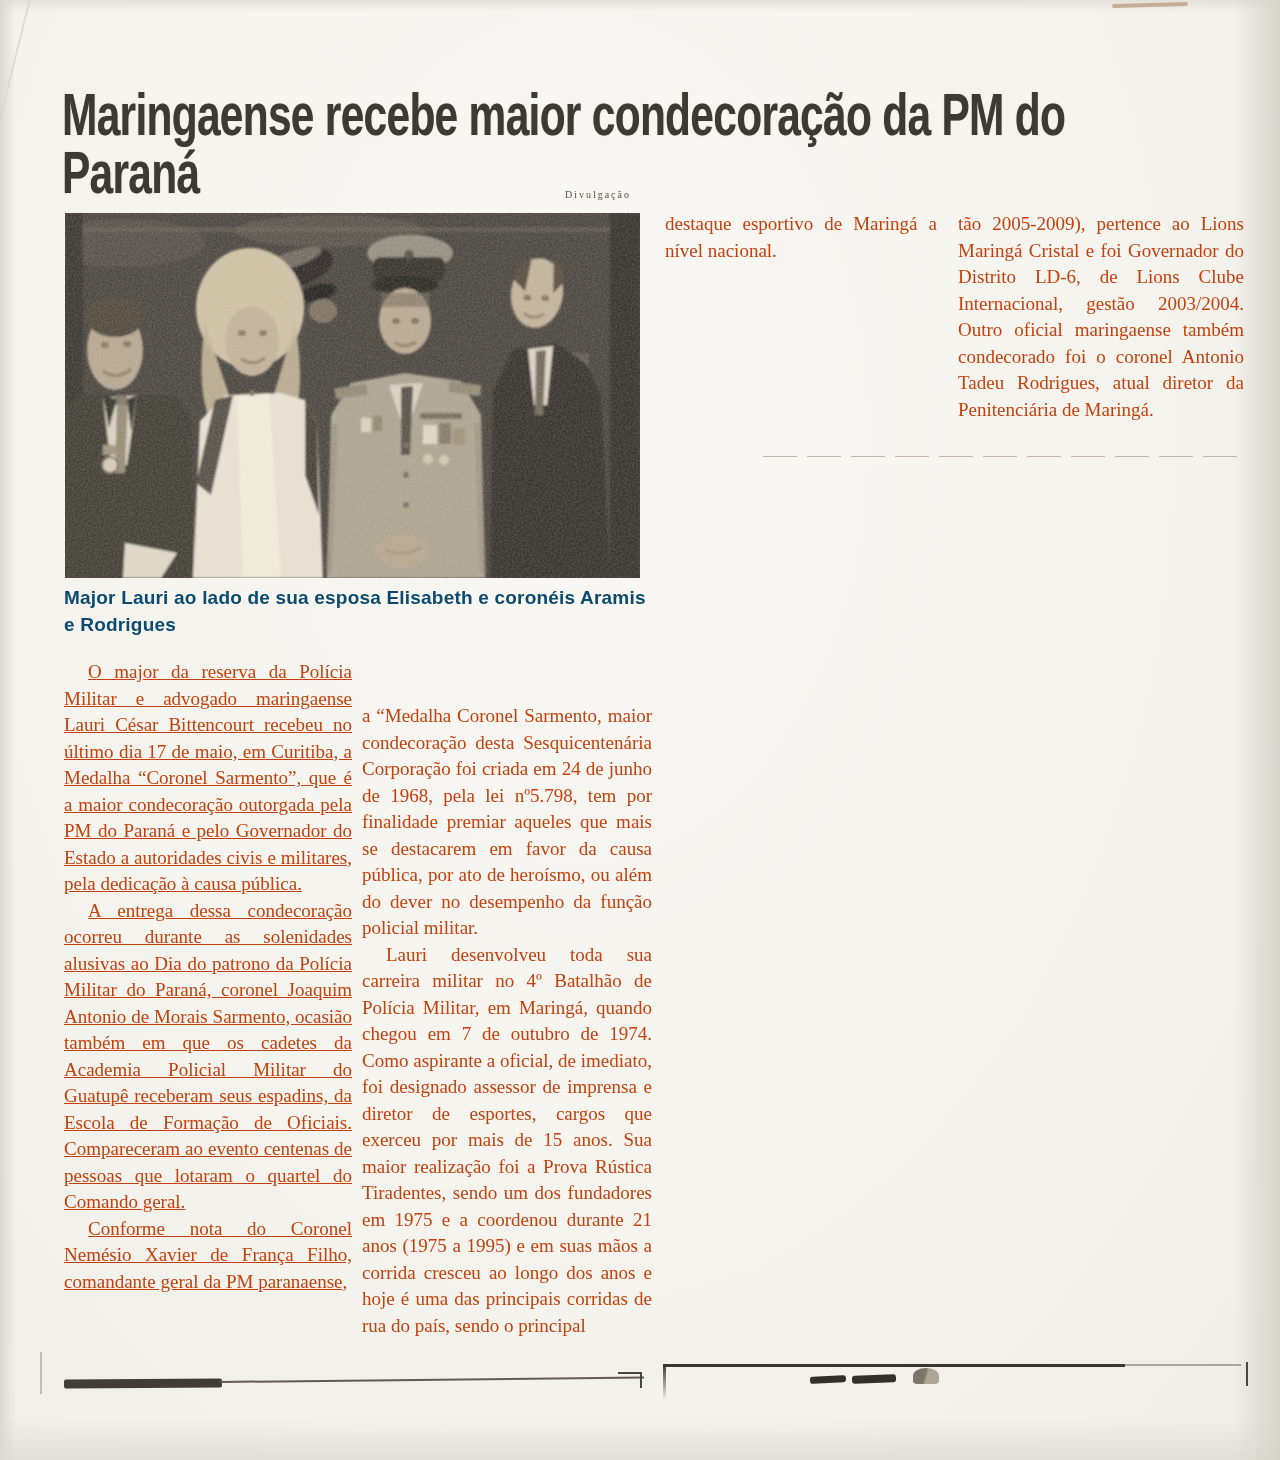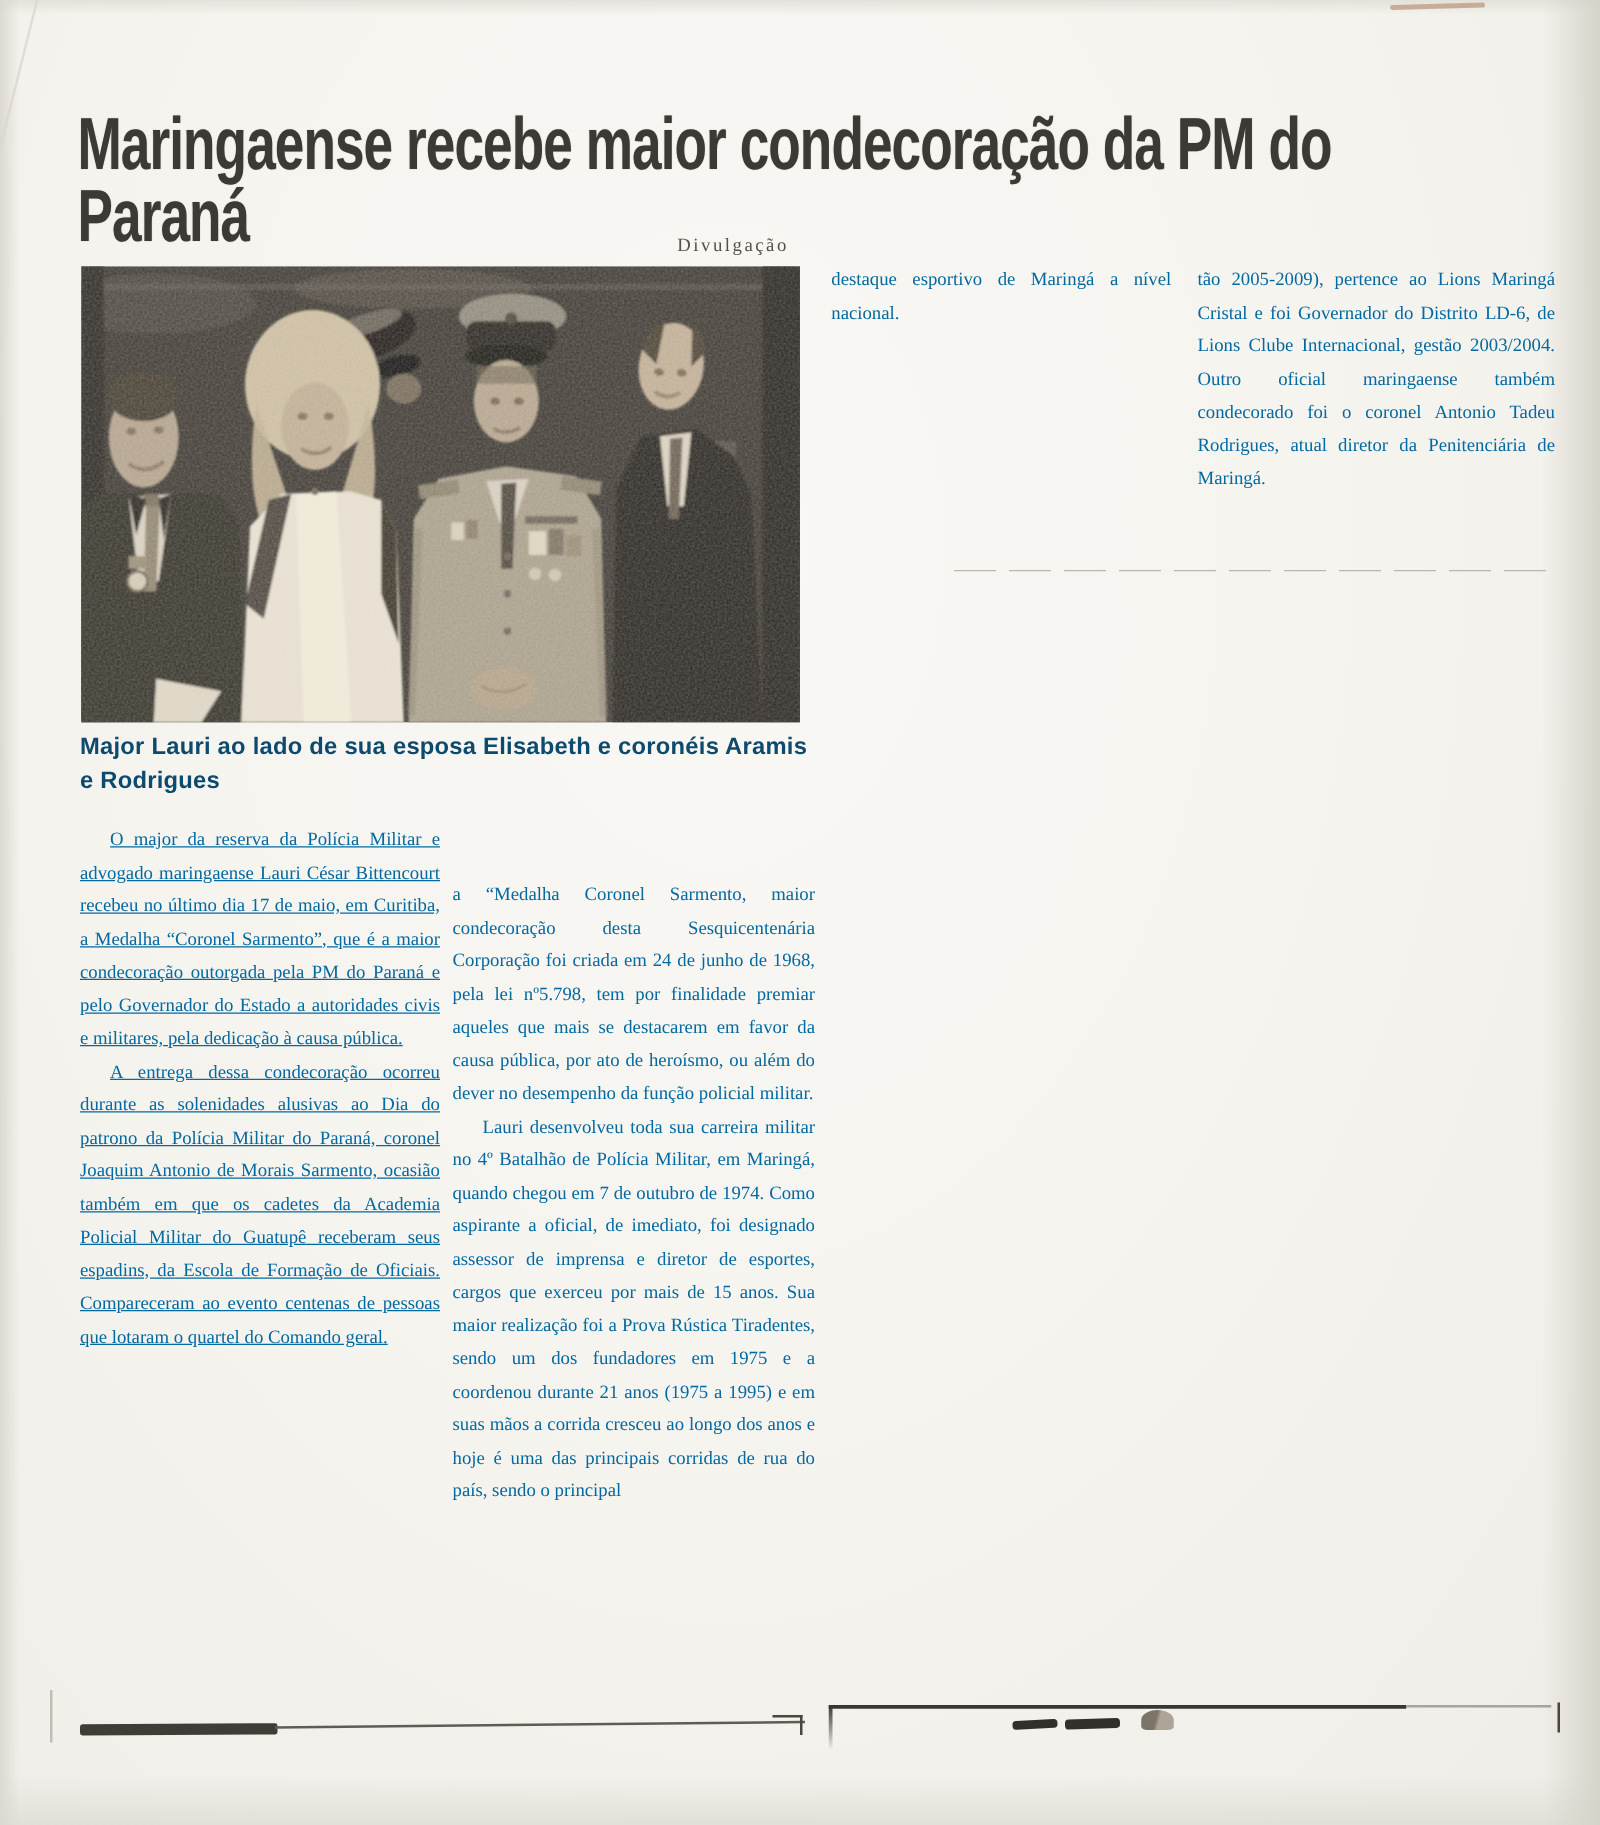--- a/index.html
+++ b/index.html
@@ -23,37 +23,37 @@
     position:absolute;left:62px;top:46px;width:1560px;
     font-family:"Liberation Sans",sans-serif;font-weight:bold;
     font-size:59px;line-height:58px;color:#3d3a35;letter-spacing:-1px;
     transform:scaleX(0.72);transform-origin:left top;
     text-shadow:0 0 1px rgba(62,57,50,.45);
   }
   .headline span{display:block;white-space:nowrap;}
   
   .credit{
     position:absolute;left:65px;top:189px;width:566px;text-align:right;
-    font-family:"Liberation Serif",serif;font-size:15px;color:#55514a;
+    font-family:"Liberation Serif",serif;font-size:10px;color:#55514a;
     letter-spacing:2px;
   }
   
   figure.photo{position:absolute;left:65px;top:213px;width:575px;height:365px;margin:0;}
   figure.photo svg{display:block;width:575px;height:365px;}
   
   .caption{
     position:absolute;left:64px;top:584px;width:585px;
     font-family:"Liberation Sans",sans-serif;font-weight:bold;
     font-size:19px;line-height:27px;color:#0c4a6e;letter-spacing:.2px;
   }
   
   .col{
     position:absolute;text-align:justify;
-    font-family:"Liberation Serif",serif;font-size:15px;line-height:26.5px;
-    color:#0369a1;
+    font-family:"Liberation Serif",serif;font-size:19px;line-height:26.5px;
+    color:#c2410c;
   }
   .col p{margin:0;}
   .col p.indent{text-indent:24px;}
   #col1{left:64px;top:659px;width:288px;text-decoration:underline;}
   #col2{left:362px;top:659px;width:290px;margin-top:44px;}
   #col3{left:665px;top:211px;width:272px;}
   #col4{left:958px;top:211px;width:286px;}
   
   .crease-tl{position:absolute;left:16px;top:-34px;width:2px;height:170px;
     background:#dbd7cf;transform:rotate(14deg);opacity:.8;}
@@ -206,20 +206,21 @@
     </g>
     <rect width="575" height="365" filter="url(#noise)"></rect>
   </svg>
 </figure>
 
 <figcaption class="caption">Major Lauri ao lado de sua esposa Elisabeth e coronéis Aramis e Rodrigues</figcaption>
 
 <div class="col" id="col1">
   <p class="indent">O major da reserva da Polícia Militar e advogado maringaense Lauri César Bittencourt recebeu no último dia 17 de maio, em Curitiba, a Medalha “Coronel Sarmento”, que é a maior condecoração outorgada pela PM do Paraná e pelo Governador do Estado a autoridades civis e militares, pela dedicação à causa pública.</p>
   <p class="indent">A entrega dessa condecoração ocorreu durante as solenidades alusivas ao Dia do patrono da Polícia Militar do Paraná, coronel Joaquim Antonio de Morais Sarmento, ocasião também em que os cadetes da Academia Policial Militar do Guatupê receberam seus espadins, da Escola de Formação de Oficiais. Compareceram ao evento centenas de pessoas que lotaram o quartel do Comando geral.</p>
+  <p class="indent">Conforme nota do Coronel Nemésio Xavier de França Filho, comandante geral da PM paranaense,</p>
 </div>
 
 <div class="col" id="col2">
   <p>a “Medalha Coronel Sarmento, maior condecoração desta Sesquicentenária Corporação foi criada em 24 de junho de 1968, pela lei nº5.798, tem por finalidade premiar aqueles que mais se destacarem em favor da causa pública, por ato de heroísmo, ou além do dever no desempenho da função policial militar.</p>
   <p class="indent">Lauri desenvolveu toda sua carreira militar no 4º Batalhão de Polícia Militar, em Maringá, quando chegou em 7 de outubro de 1974. Como aspirante a oficial, de imediato, foi designado assessor de imprensa e diretor de esportes, cargos que exerceu por mais de 15 anos. Sua maior realização foi a Prova Rústica Tiradentes, sendo um dos fundadores em 1975 e a coordenou durante 21 anos (1975 a 1995) e em suas mãos a corrida cresceu ao longo dos anos e hoje é uma das principais corridas de rua do país, sendo o principal</p>
 </div>
 
 <div class="col" id="col3">
   <p>destaque esportivo de Maringá a nível nacional.</p>
 </div>

